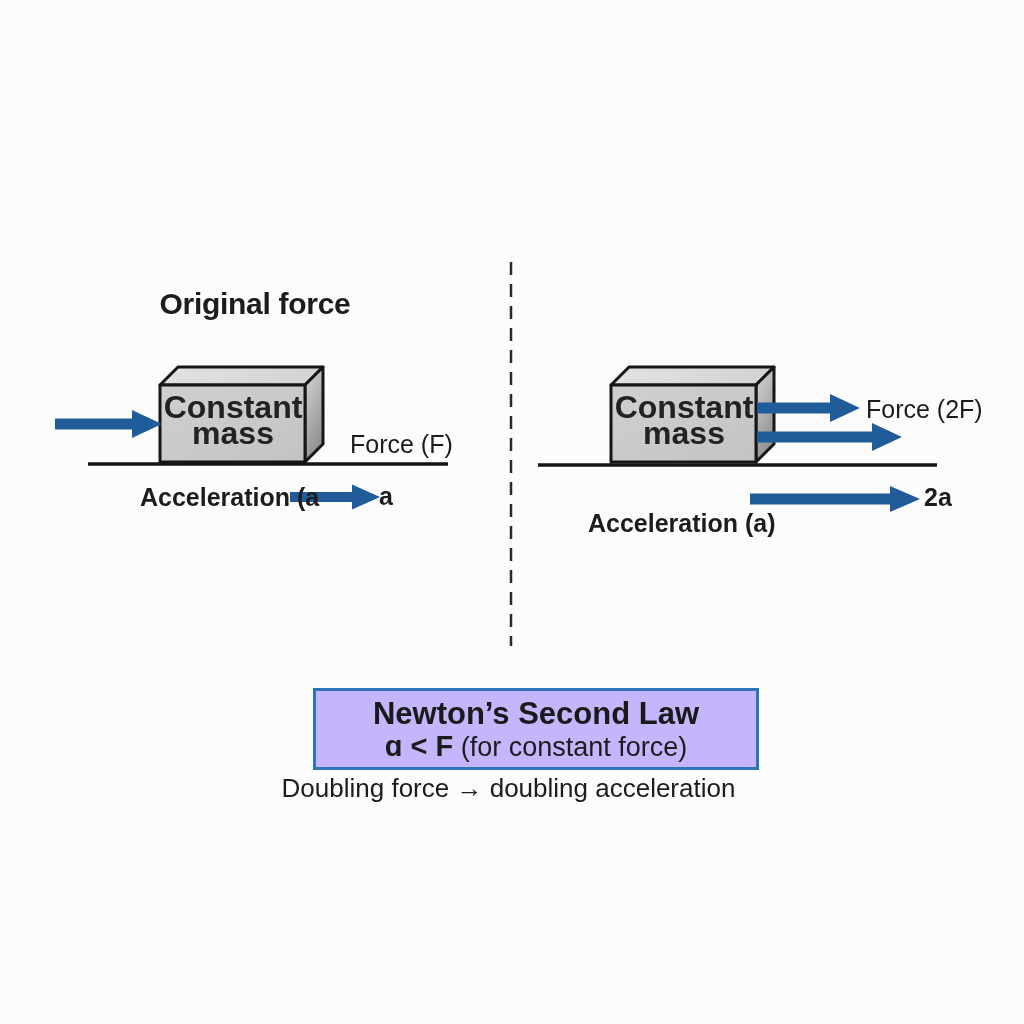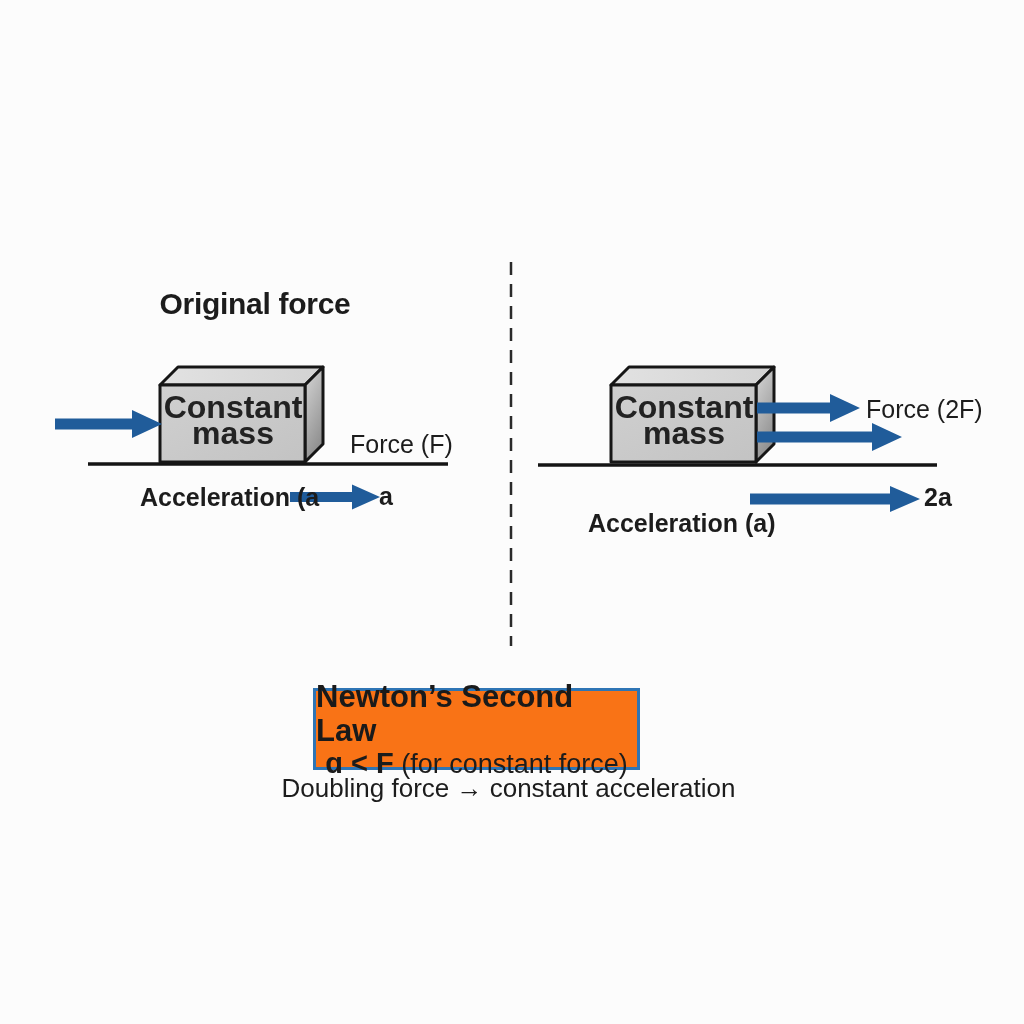--- a/index.html
+++ b/index.html
@@ -16,22 +16,22 @@
     letter-spacing:-0.3px;color:#1c1c1c;
   }
   .mass-label{
     width:146px;text-align:center;font-size:32px;font-weight:700;
     line-height:26px;color:#222;white-space:normal;
   }
   .force-label{font-size:25px;font-weight:400;color:#1c1c1c;}
   .accel-label{font-size:25px;font-weight:600;color:#1c1c1c;}
   .accel-value{font-size:25px;font-weight:700;color:#1c1c1c;}
   .law-box{
-    position:absolute;left:313px;top:688px;width:327px;height:82px;
-    box-sizing:border-box;border:3px solid #2e75b5;background:#f97316;
+    position:absolute;left:313px;top:688px;width:446px;height:82px;
+    box-sizing:border-box;border:3px solid #2e75b5;background:#c4b5fd;
     display:flex;flex-direction:column;align-items:center;justify-content:center;
   }
   .law-title{font-size:31px;font-weight:700;line-height:34px;color:#1a1a1a;}
   .law-formula-line{font-size:27px;line-height:30px;color:#1c1c1c;}
   .law-formula{font-weight:700;font-size:29px;}
   .law-condition{font-weight:400;}
   .caption{
     position:absolute;left:0;top:773px;width:1017px;text-align:center;
     font-size:26px;font-weight:500;color:#1c1c1c;
   }
@@ -92,15 +92,15 @@
   <div class="txt mass-label" style="left:611px;top:394px">Constant mass</div>
   <div class="txt force-label" style="left:866px;top:395px">Force (2F)</div>
   <div class="txt accel-label" style="left:588px;top:509px">Acceleration (a)</div>
   <div class="txt accel-value" style="left:924px;top:483px">2a</div>
 
   <div class="law-box">
     <div class="law-title">Newton’s Second Law</div>
     <div class="law-formula-line"><span class="law-formula">ɑ &lt; F</span><span> </span><span class="law-condition">(for constant force)</span></div>
   </div>
 
-  <div class="caption">Doubling force → constant acceleration</div>
+  <div class="caption">Doubling force → doubling acceleration</div>
 
 </div>
 
 </body></html>

